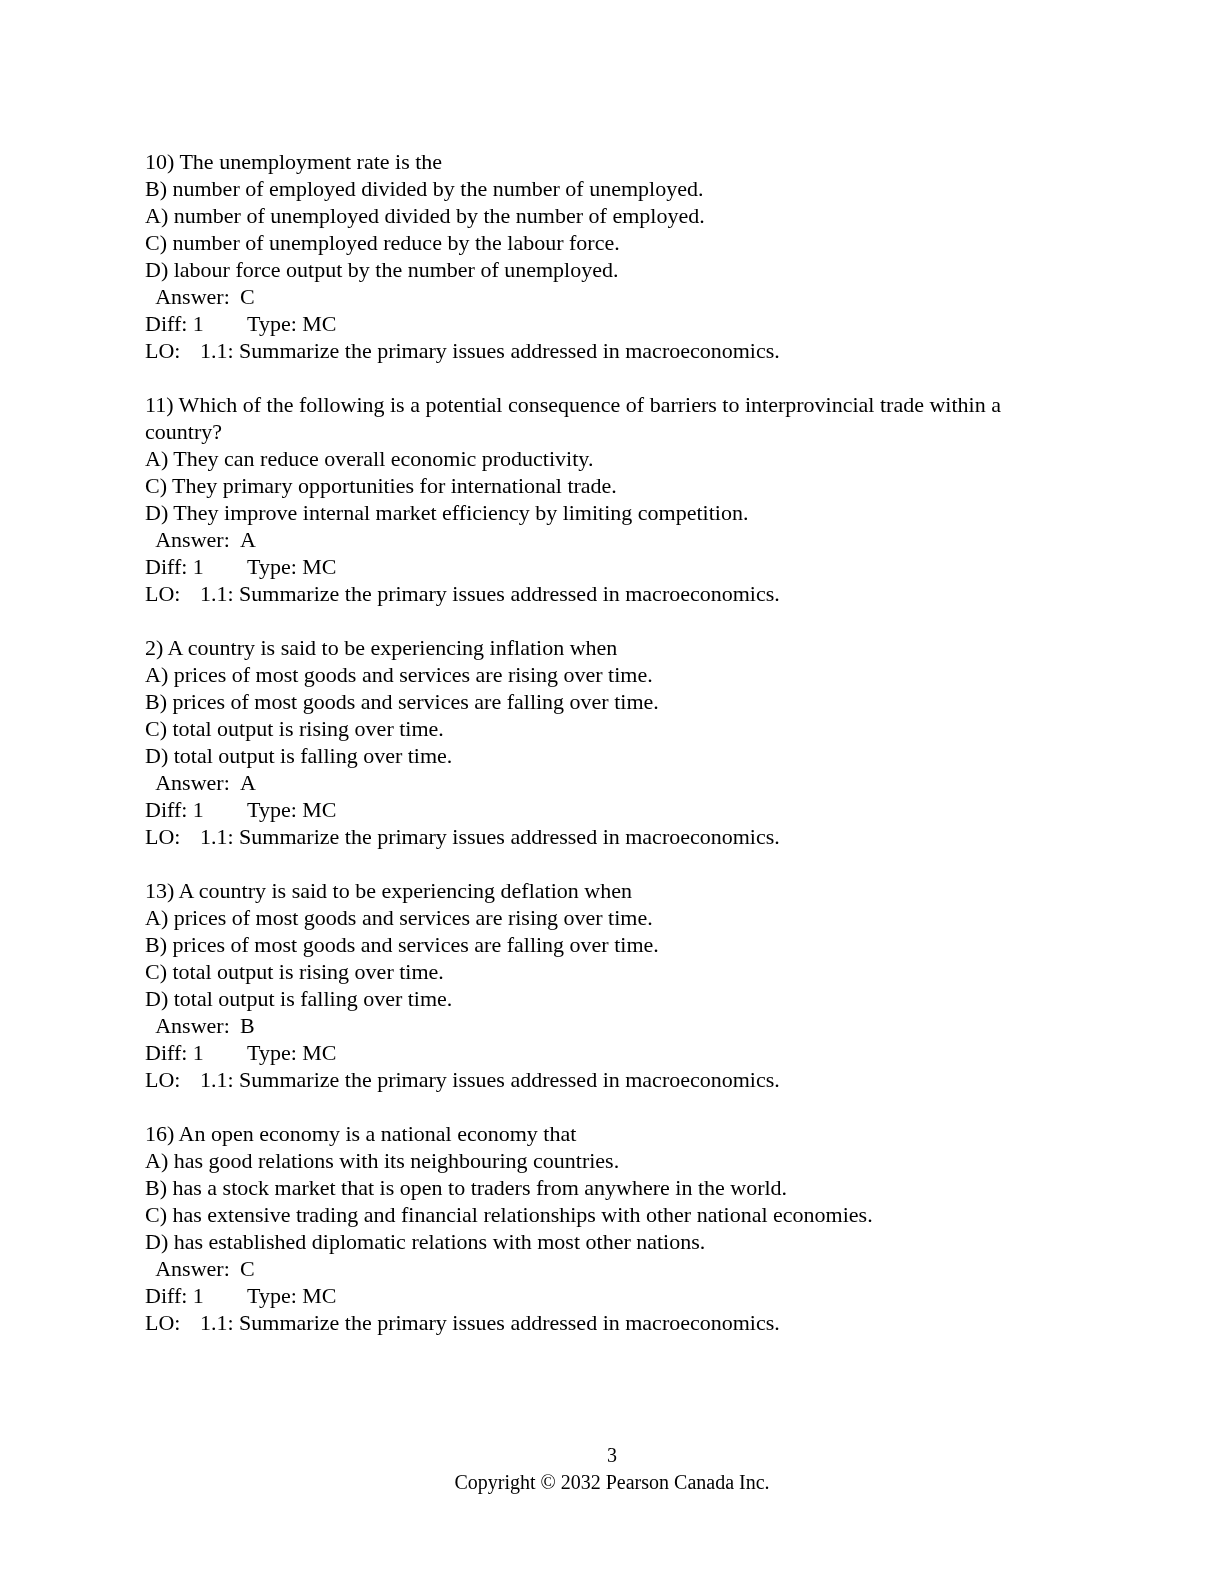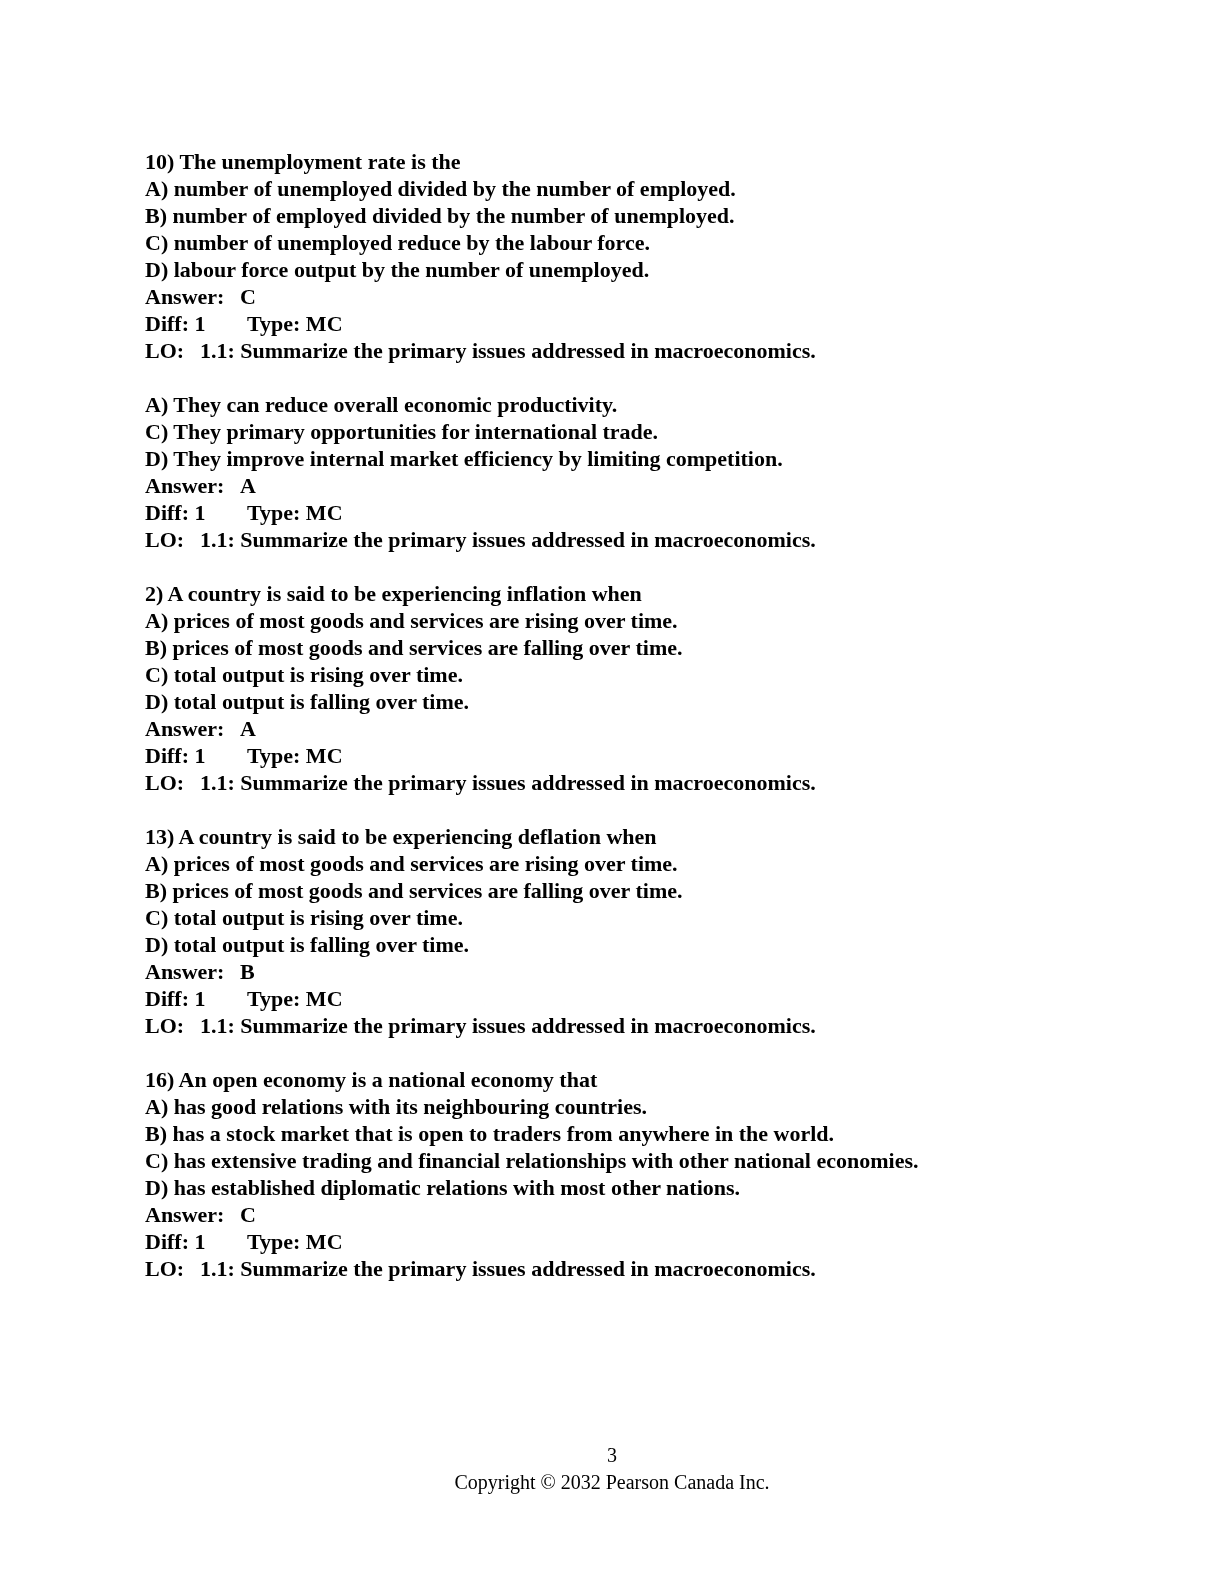--- a/index.html
+++ b/index.html
@@ -18,28 +18,28 @@
     overflow: hidden;
   }
   .page-content {
     position: absolute;
     top: 148px;
     left: 145px;
     right: 145px;
   }
   .question-block {
     margin-bottom: 27px;
-    font-weight: bold;
   }
   .line {
     min-height: 27px;
   }
   .lbl-answer {
     display: inline-block;
     width: 95px;
+    text-align: center;
   }
   .lbl-diff {
     display: inline-block;
     width: 102px;
   }
   .lbl-lo {
     display: inline-block;
     width: 55px;
   }
   .page-footer {
@@ -52,36 +52,37 @@
     line-height: 27px;
   }
 </style>
 </head>
 <body>
 
 <div class="page-content">
 
   <div class="question-block">
     <div class="line">10) The unemployment rate is the</div>
+    <div class="line">B) number of employed divided by the number of unemployed.</div>
     <div class="line">A) number of unemployed divided by the number of employed.</div>
-    <div class="line">B) number of employed divided by the number of unemployed.</div>
     <div class="line">C) number of unemployed reduce by the labour force.</div>
     <div class="line">D) labour force output by the number of unemployed.</div>
     <div class="line">
       <span class="lbl-answer">Answer:</span><span>C</span>
     </div>
     <div class="line">
       <span class="lbl-diff">Diff: 1</span><span>Type: MC</span>
     </div>
     <div class="line">
       <span class="lbl-lo">LO:</span><span>1.1: Summarize the primary issues addressed in macroeconomics.</span>
     </div>
   </div>
 
   <div class="question-block">
+    <div class="line">11) Which of the following is a potential consequence of barriers to interprovincial trade within a country?</div>
     <div class="line">A) They can reduce overall economic productivity.</div>
     <div class="line">C) They primary opportunities for international trade.</div>
     <div class="line">D) They improve internal market efficiency by limiting competition.</div>
     <div class="line">
       <span class="lbl-answer">Answer:</span><span>A</span>
     </div>
     <div class="line">
       <span class="lbl-diff">Diff: 1</span><span>Type: MC</span>
     </div>
     <div class="line">

